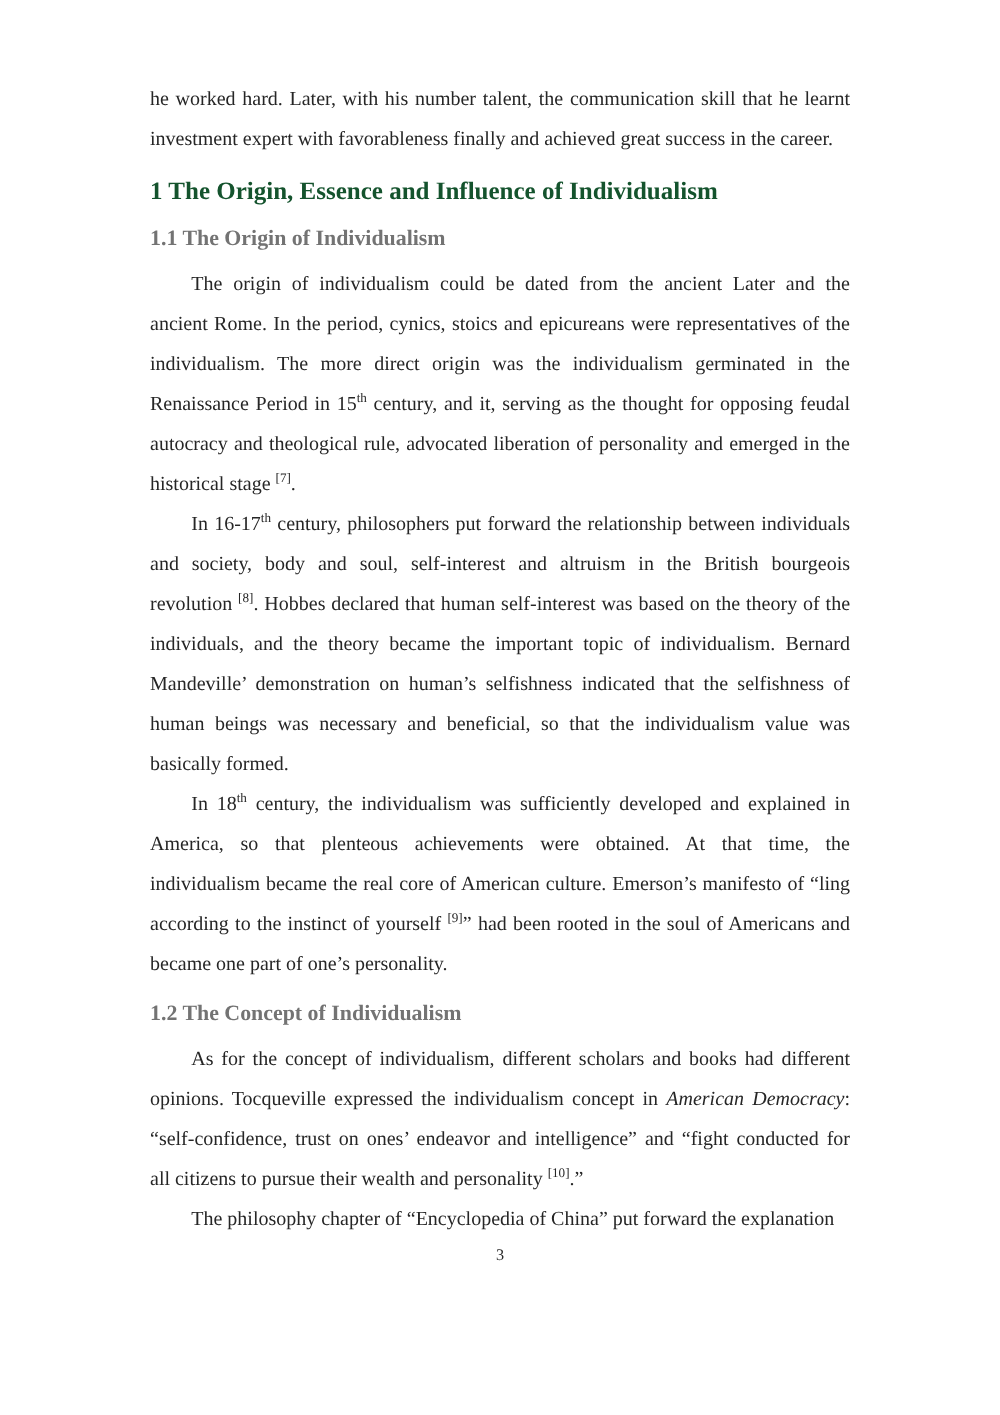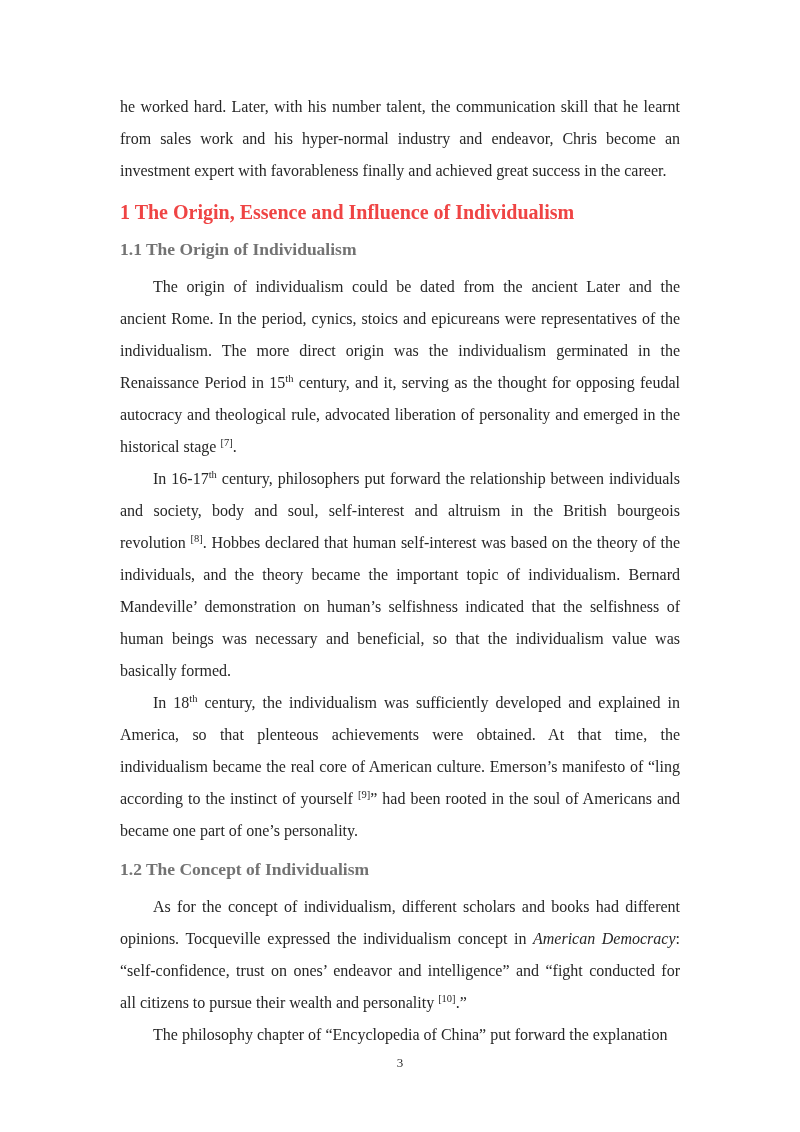--- a/index.html
+++ b/index.html
@@ -6,21 +6,21 @@
     margin: 0;
     padding: 0;
     background: #ffffff;
   }
   .page {
     position: relative;
     width: 800px;
     height: 1132px;
     background: #ffffff;
     box-sizing: border-box;
-    padding: 91px 120px 0 120px;
+    padding: 64px 120px 0 120px;
     font-family: "Liberation Serif", serif;
     color: #262626;
     overflow: hidden;
   }
   .para {
     margin: 0;
     font-size: 16px;
     line-height: 32px;
   }
   .line {
@@ -30,21 +30,21 @@
   .line.last {
     text-align-last: left;
   }
   .line.indent {
     padding-left: 33px;
   }
   h1.heading {
     font-size: 20px;
     line-height: 30px;
     font-weight: bold;
-    color: #ef4444;
+    color: #14532d;
     margin: 10px 0 6px 0;
   }
   h2.heading {
     font-size: 17.5px;
     line-height: 28px;
     font-weight: bold;
     color: #737373;
     margin: 8px 0 8px 0;
   }
   sup.cite {
@@ -62,21 +62,20 @@
     color: #2b2b2b;
   }
 </style>
 </head>
 <body>
 
 <div class="page">
   <main>
       <div class="para">
         <div class="line">he worked hard. Later, with his number talent, the communication skill that he learnt</div>
-        <div class="line">from sales work and his hyper-normal industry and endeavor, Chris become an</div>
         <div class="line last">investment expert with favorableness finally and achieved great success in the career.</div>
       </div>
       <h1 class="heading">1 The Origin, Essence and Influence of Individualism</h1>
       <h2 class="heading">1.1 The Origin of Individualism</h2>
       <div class="para">
         <div class="line indent">The origin of individualism could be dated from the ancient Later and the</div>
         <div class="line">ancient Rome. In the period, cynics, stoics and epicureans were representatives of the</div>
         <div class="line">individualism. The more direct origin was the individualism germinated in the</div>
         <div class="line">Renaissance Period in 15<sup class="cite">th</sup> century, and it, serving as the thought for opposing feudal</div>
         <div class="line">autocracy and theological rule, advocated liberation of personality and emerged in the</div>

